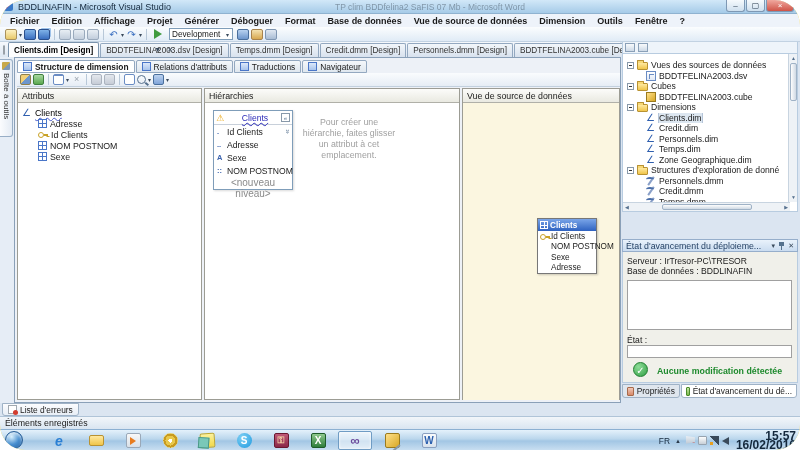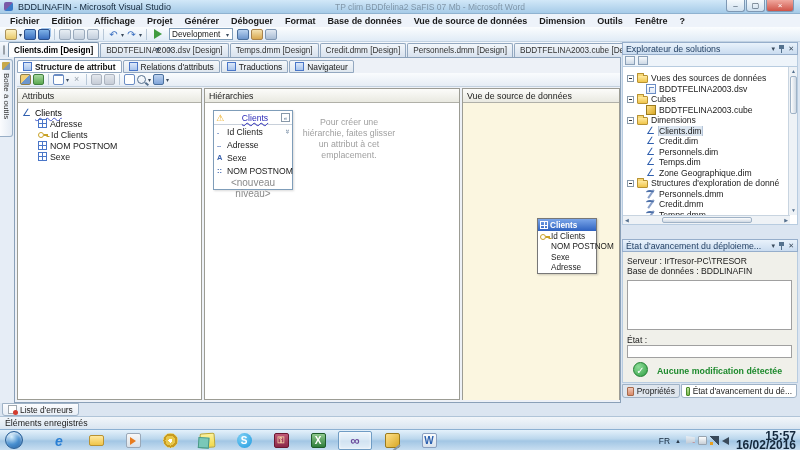--- a/index.html
+++ b/index.html
@@ -1,18 +1,18 @@
 <!DOCTYPE html>
 <html><head>
 <meta charset="utf-8">
 <style>
   * { margin:0; padding:0; box-sizing:border-box; }
   html,body { width:800px; height:450px; }
   body { font-family:"Liberation Sans","DejaVu Sans",sans-serif; font-size:9px; color:#1a1a1a; }
-  #screen { position:relative; width:800px; height:450px; background:#fde047; overflow:hidden; }
+  #screen { position:relative; width:800px; height:450px; background:#fde047; overflow:hidden;border-radius:25px; }
 
   
   .titlebar { position:absolute; left:0; top:0; width:800px; height:14px;
     background:linear-gradient(#d2e8f8,#a6cbe8); border-bottom:1px solid #8fb2d0; }
   .vslogo { position:absolute; left:4px; top:2px; width:9px; height:9px; border-radius:2px;
     background:linear-gradient(135deg,#7a5aa8 50%,#3a7ac8 50%); }
   .title-text { position:absolute; left:18px; top:2px; font-size:9px; color:#14283c; }
   .bg-title { position:absolute; left:290px; top:2px; width:280px; text-align:center;
     font-size:8.5px; color:#16202c; opacity:.38; filter:blur(.4px); white-space:nowrap; overflow:hidden; }
   .winbtns { position:absolute; right:6px; top:0; display:flex; }
@@ -379,21 +379,21 @@
         <span class="toolbox-ico"></span>
         <span class="toolbox-label">Boîte à outils</span>
       </div>
     </div>
 
     <div class="designer">
       <div class="innertabs">
 
           <span class="itab active">
             <span class="itab-ico"></span>
-            <span>Structure de attribut</span>
+            <span>Structure de dimension</span>
           </span>
 
           <span class="itab">
             <span class="itab-ico"></span>
             <span>Relations d'attributs</span>
           </span>
 
           <span class="itab">
             <span class="itab-ico"></span>
             <span>Traductions</span>
@@ -531,26 +531,20 @@
                 <span class="ico none"></span>
                 <span>Adresse</span>
               </div>
 
           </div>
         </div>
       </div>
     </div>
 
     <div id="solution-explorer">
-      <div class="toolwin-title">
-        <span class="t-label">Explorateur de solutions</span>
-        <span class="t-btn">▾</span>
-        <span class="pin"></span>
-        <span class="t-btn">✕</span>
-      </div>
       <div class="sx-toolbar">
         <span class="sx-tbico"></span>
         <span class="sx-tbico"></span>
       </div>
       <div class="sx-tree">
 
           <div class="sx-row d0">
             <span class="exp"></span>
             <span class="ico folder"></span>
             <span class="sx-label">Vues des sources de données</span>

